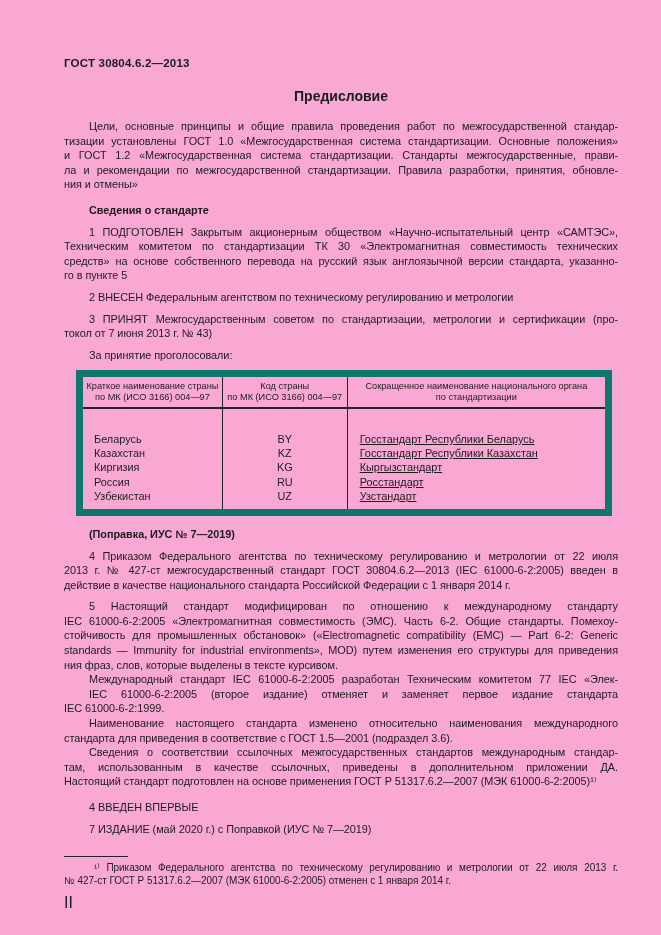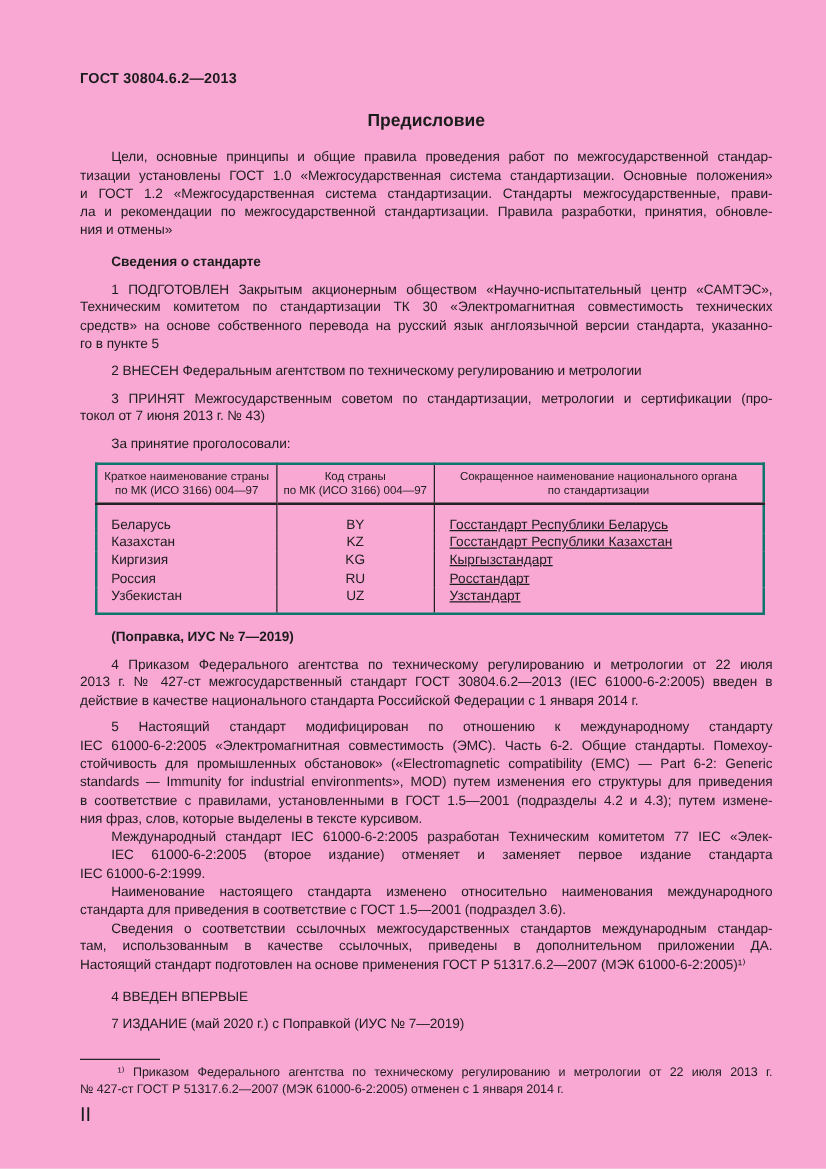--- a/index.html
+++ b/index.html
@@ -23,34 +23,34 @@
   .line{
     font-size:10.9px;line-height:14.6px;
     white-space:nowrap;letter-spacing:-.05px;
   }
   .line.just{text-align:justify;text-align-last:justify;}
   .block .line:first-child{text-indent:25px;}
   
   .gtable{
     border-collapse:collapse;
     width:536px;margin-left:12px;margin-top:8px;
-    border:2px solid #0f766e;
+    border:7px solid #0f766e;
   }
   .gtable th{
     border:1.5px solid #222;border-bottom:2.2px solid #222;
     font-weight:normal;text-align:center;
     font-size:9.2px;line-height:10.8px;
     padding:4px 2px;
   }
   .gtable td{
     border-left:1.5px solid #222;border-right:1.5px solid #222;
     font-size:10.9px;line-height:14.2px;
     padding:0;vertical-align:top;
   }
-  .gtable tbody tr:first-child td{padding-top:9px;}
+  .gtable tbody tr:first-child td{padding-top:23px;}
   .gtable tbody tr:last-child td{padding-bottom:6px;}
   .gtable td.c1{padding-left:11px;}
   .gtable td.c2{text-align:center;}
   .gtable td.c3{padding-left:12px;text-decoration:underline;}
   .hline{white-space:nowrap;}
   
   .footnote{margin-top:20px;}
   .fn-rule{width:64px;height:0;border-top:1.2px solid #222;margin-bottom:5px;}
   .footnote .line{font-size:10px;line-height:12.8px;letter-spacing:-.05px;}
   .footnote .block .line:first-child{text-indent:30px;}
@@ -152,21 +152,20 @@
       <div class="block gap-s">
         <div class="line just">4 Приказом Федерального агентства по техническому регулированию и метрологии от 22 июля</div>
         <div class="line just">2013 г. № 427-ст межгосударственный стандарт ГОСТ 30804.6.2—2013 (IEC 61000-6-2:2005) введен в</div>
         <div class="line">действие в качестве национального стандарта Российской Федерации с 1 января 2014 г.</div>
       </div>
       <div class="block gap-s">
         <div class="line just">5 Настоящий стандарт модифицирован по отношению к международному стандарту</div>
         <div class="line just">IEC 61000-6-2:2005 «Электромагнитная совместимость (ЭМС). Часть 6-2. Общие стандарты. Помехоу-</div>
         <div class="line just">стойчивость для промышленных обстановок» («Electromagnetic compatibility (EMC) — Part 6-2: Generic</div>
         <div class="line just">standards — Immunity for industrial environments», MOD) путем изменения его структуры для приведения</div>
-        <div class="line just">в соответствие с правилами, установленными в ГОСТ 1.5—2001 (подразделы 4.2 и 4.3); путем измене-</div>
         <div class="line">ния фраз, слов, которые выделены в тексте курсивом.</div>
       </div>
       <div class="block">
         <div class="line just">Международный стандарт IEC 61000-6-2:2005 разработан Техническим комитетом 77 IEC «Элек-</div>
       </div>
       <div class="block">
         <div class="line just">IEC  61000-6-2:2005  (второе  издание)  отменяет  и  заменяет  первое  издание  стандарта</div>
         <div class="line">IEC 61000-6-2:1999.</div>
       </div>
       <div class="block">

